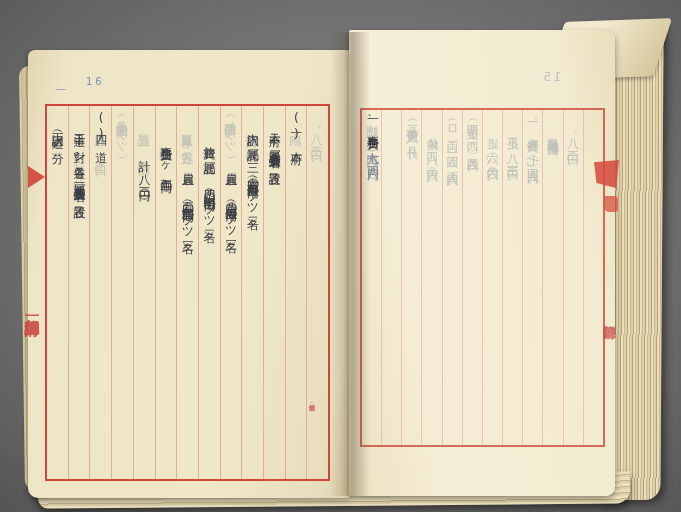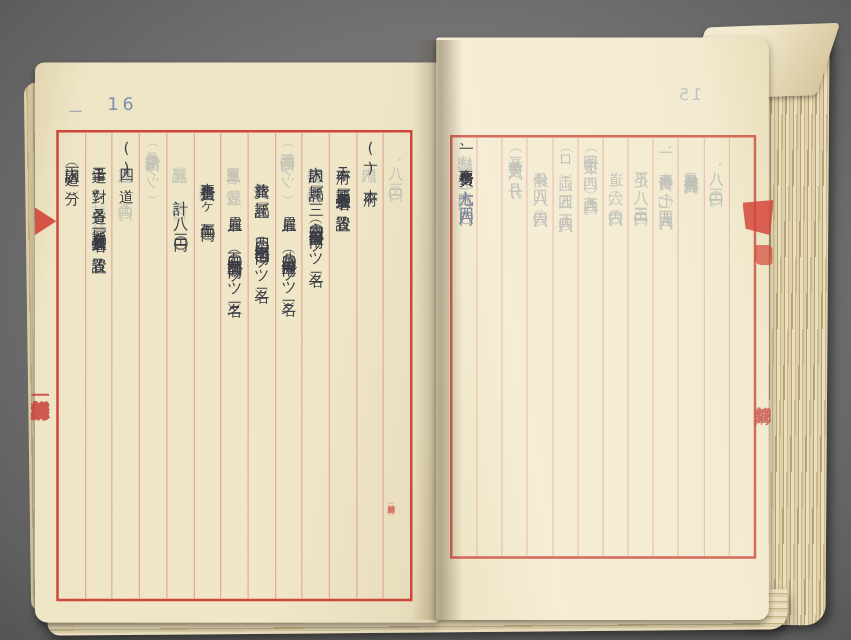--- a/index.html
+++ b/index.html
@@ -72,21 +72,21 @@
   .ghost .col { border-left:none; color:#6f7e93; }
   .dark-col {
     position:absolute; left:362px; top:112px; width:21px; height:330px; z-index:4;
     writing-mode:vertical-rl; text-orientation:upright; overflow:hidden;
     font-size:12px; line-height:20px; letter-spacing:1px;
   }
   .dark-col .head { color:#33343c; }
   .dark-col .rest { color:#7b8496; }
   
   .pageno-dash { position:absolute; left:55px; top:82px; color:#8898ad; font-size:11px; z-index:4; }
-  .pageno-left { position:absolute; left:86px; top:76px; color:#7b92b4; font-size:14px; letter-spacing:3px; z-index:4; }
+  .pageno-left { position:absolute; left:86px; top:76px; color:#7b92b4; font-size:10px; letter-spacing:3px; z-index:4; }
   .pageno-right{ position:absolute; left:541px; top:69px; color:#90a4be; font-size:13px; letter-spacing:2px;
                  transform:scaleX(-1); opacity:.55; z-index:4; }
   
   .stamp-spine {
     position:absolute; left:23px; top:308px; width:22px; height:165px; z-index:3;
     writing-mode:vertical-rl; text-orientation:upright; overflow:hidden;
     color:#c8423c; font-size:15px; line-height:26px; font-weight:bold; opacity:.85; filter:blur(.3px);
   }
   .imprint-small {
     position:absolute; left:309px; top:400px; height:42px; z-index:4; overflow:hidden;

